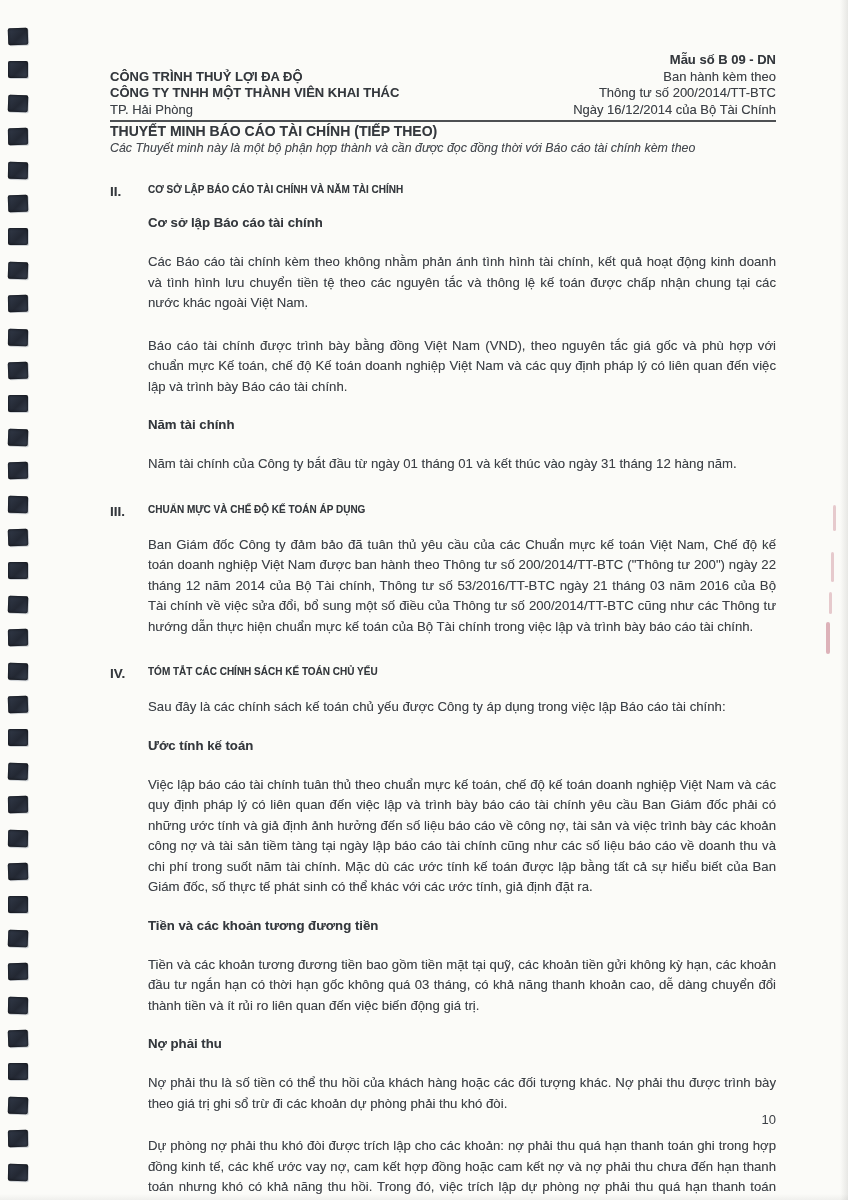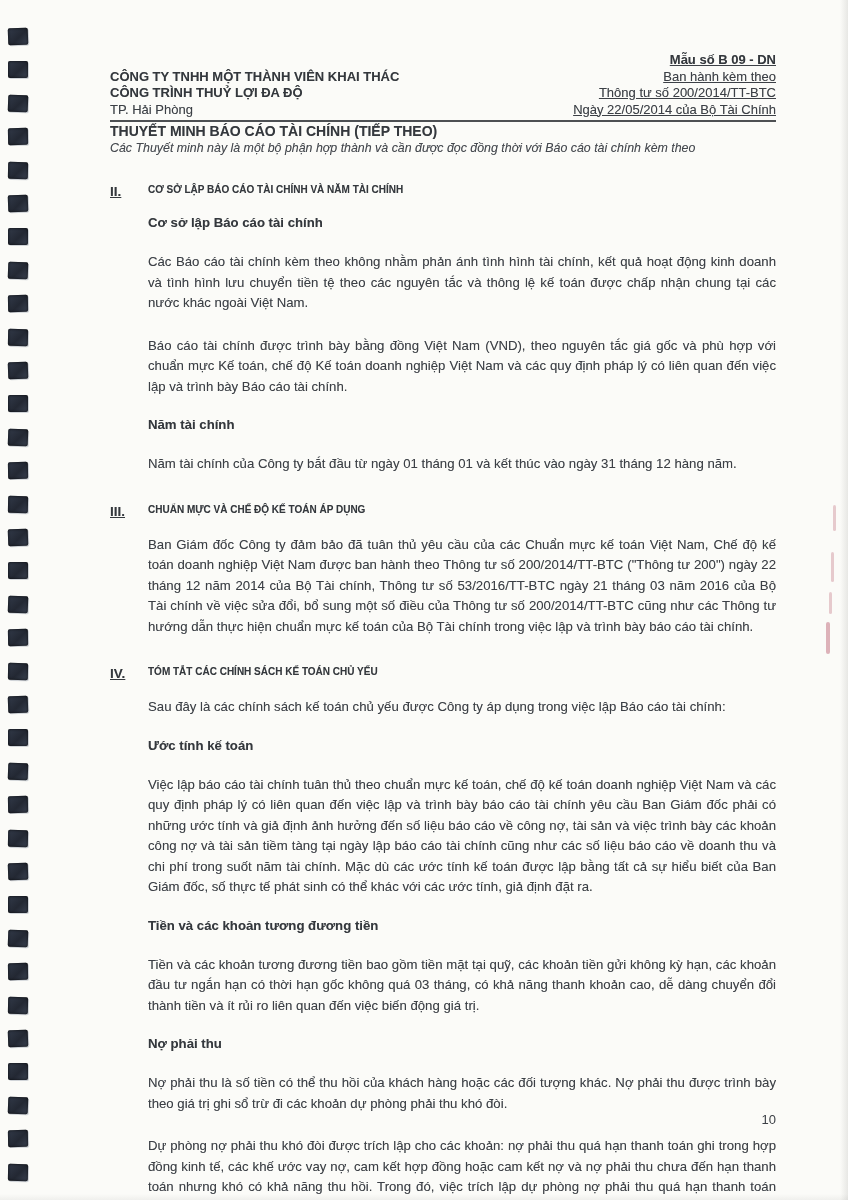--- a/index.html
+++ b/index.html
@@ -46,28 +46,28 @@
     position: absolute; left: 110px; top: 52px; width: 666px;
     font-size: 13.2px;
     text-shadow: 0 0 0.5px rgba(40,44,50,0.30);
   }
   .header-row {
     display: flex; justify-content: space-between; align-items: flex-end;
     border-bottom: 2px solid #4d5053;
     padding-bottom: 2px;
   }
   .company, .formbox { font-size: 13px; line-height: 16.5px; }
-  .formbox { text-align: right; text-decoration: underline; }
+  .formbox { text-align: right; }
   .bold-line { font-weight: bold; color: #34383d; }
   .doc-title { font-size: 14px; font-weight: bold; color: #34383d; margin-top: 1px; }
   .doc-note { font-size: 12.4px; font-style: italic; margin-top: 2px; color: #45494f; }
 
   .section { margin-top: 29px; }
   .sec-head { display: flex; font-weight: bold; font-size: 13.5px; color: #34383d; }
-  .sec-num { width: 38px; flex: none; text-decoration: underline; }
+  .sec-num { width: 38px; flex: none; }
   .sec-title { font-size: 10px; font-weight: bold; }
   .sec-body { margin-left: 38px; }
   .sec-body > :first-child { margin-top: 16px; }
   .sub { font-size: 13.2px; font-weight: bold; color: #34383d; margin-top: 20px; }
   .para { text-align: justify; line-height: 20.5px; margin-top: 22px; }
 
   .page-number {
     position: absolute; top: 1112px; right: 72px;
     font-size: 13px; color: #3c4046;
   }
@@ -117,29 +117,29 @@
 <div class="bleed" style="left:831px; top:552px; width:3px; height:30px;"></div>
 <div class="bleed" style="left:829px; top:592px; width:3px; height:22px;"></div>
 <div class="bleed" style="left:826px; top:622px; width:4px; height:32px; opacity:0.45;"></div>
 
 <div class="edge-shade-right"></div>
 <div class="edge-shade-bottom"></div>
 
 <div class="content">
   <header class="header-row">
     <div class="company">
+      <div class="bold-line">CÔNG TRÌNH THUỶ LỢI ĐA ĐỘ</div>
       <div class="bold-line">CÔNG TY TNHH MỘT THÀNH VIÊN KHAI THÁC</div>
-      <div class="bold-line">CÔNG TRÌNH THUỶ LỢI ĐA ĐỘ</div>
       <div>TP. Hải Phòng</div>
     </div>
     <div class="formbox">
       <div class="bold-line">Mẫu số B 09 - DN</div>
       <div>Ban hành kèm theo</div>
       <div>Thông tư số 200/2014/TT-BTC</div>
-      <div>Ngày 22/05/2014 của Bộ Tài Chính</div>
+      <div>Ngày 16/12/2014 của Bộ Tài Chính</div>
     </div>
   </header>
 
   <h1 class="doc-title">THUYẾT MINH BÁO CÁO TÀI CHÍNH (TIẾP THEO)</h1>
   <p class="doc-note">Các Thuyết minh này là một bộ phận hợp thành và cần được đọc đồng thời với Báo cáo tài chính kèm theo</p>
 
   <div id="sections">
   <section class="section">
     <div class="sec-head">
       <span class="sec-num">II.</span>

